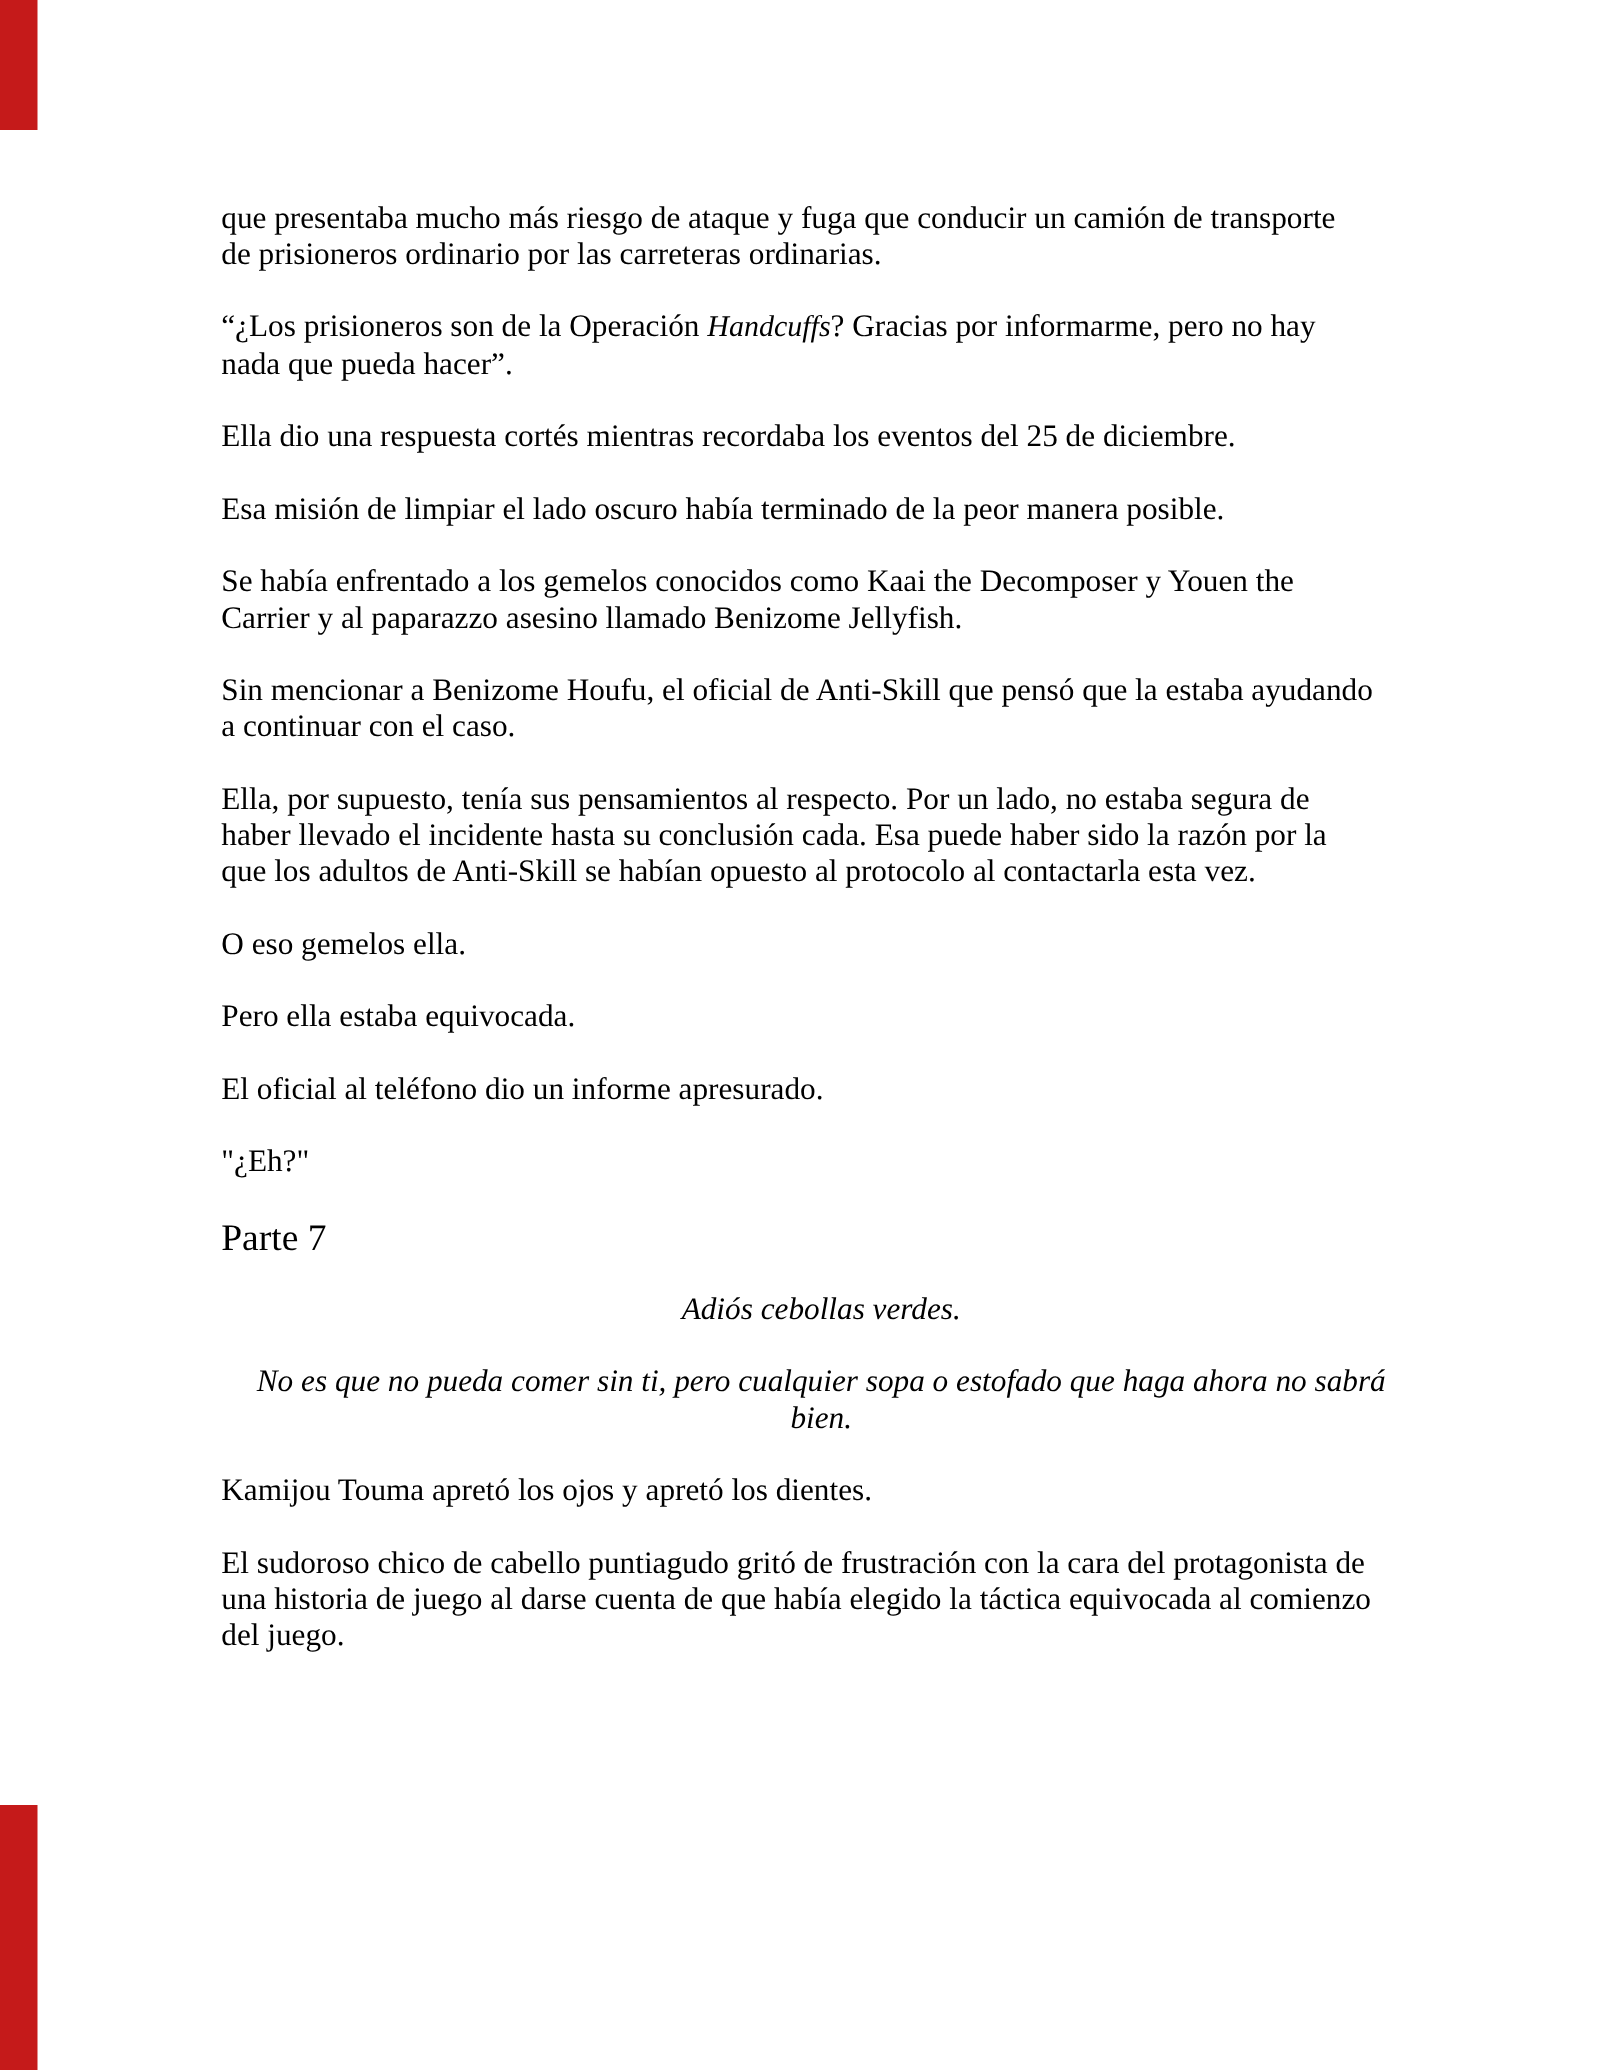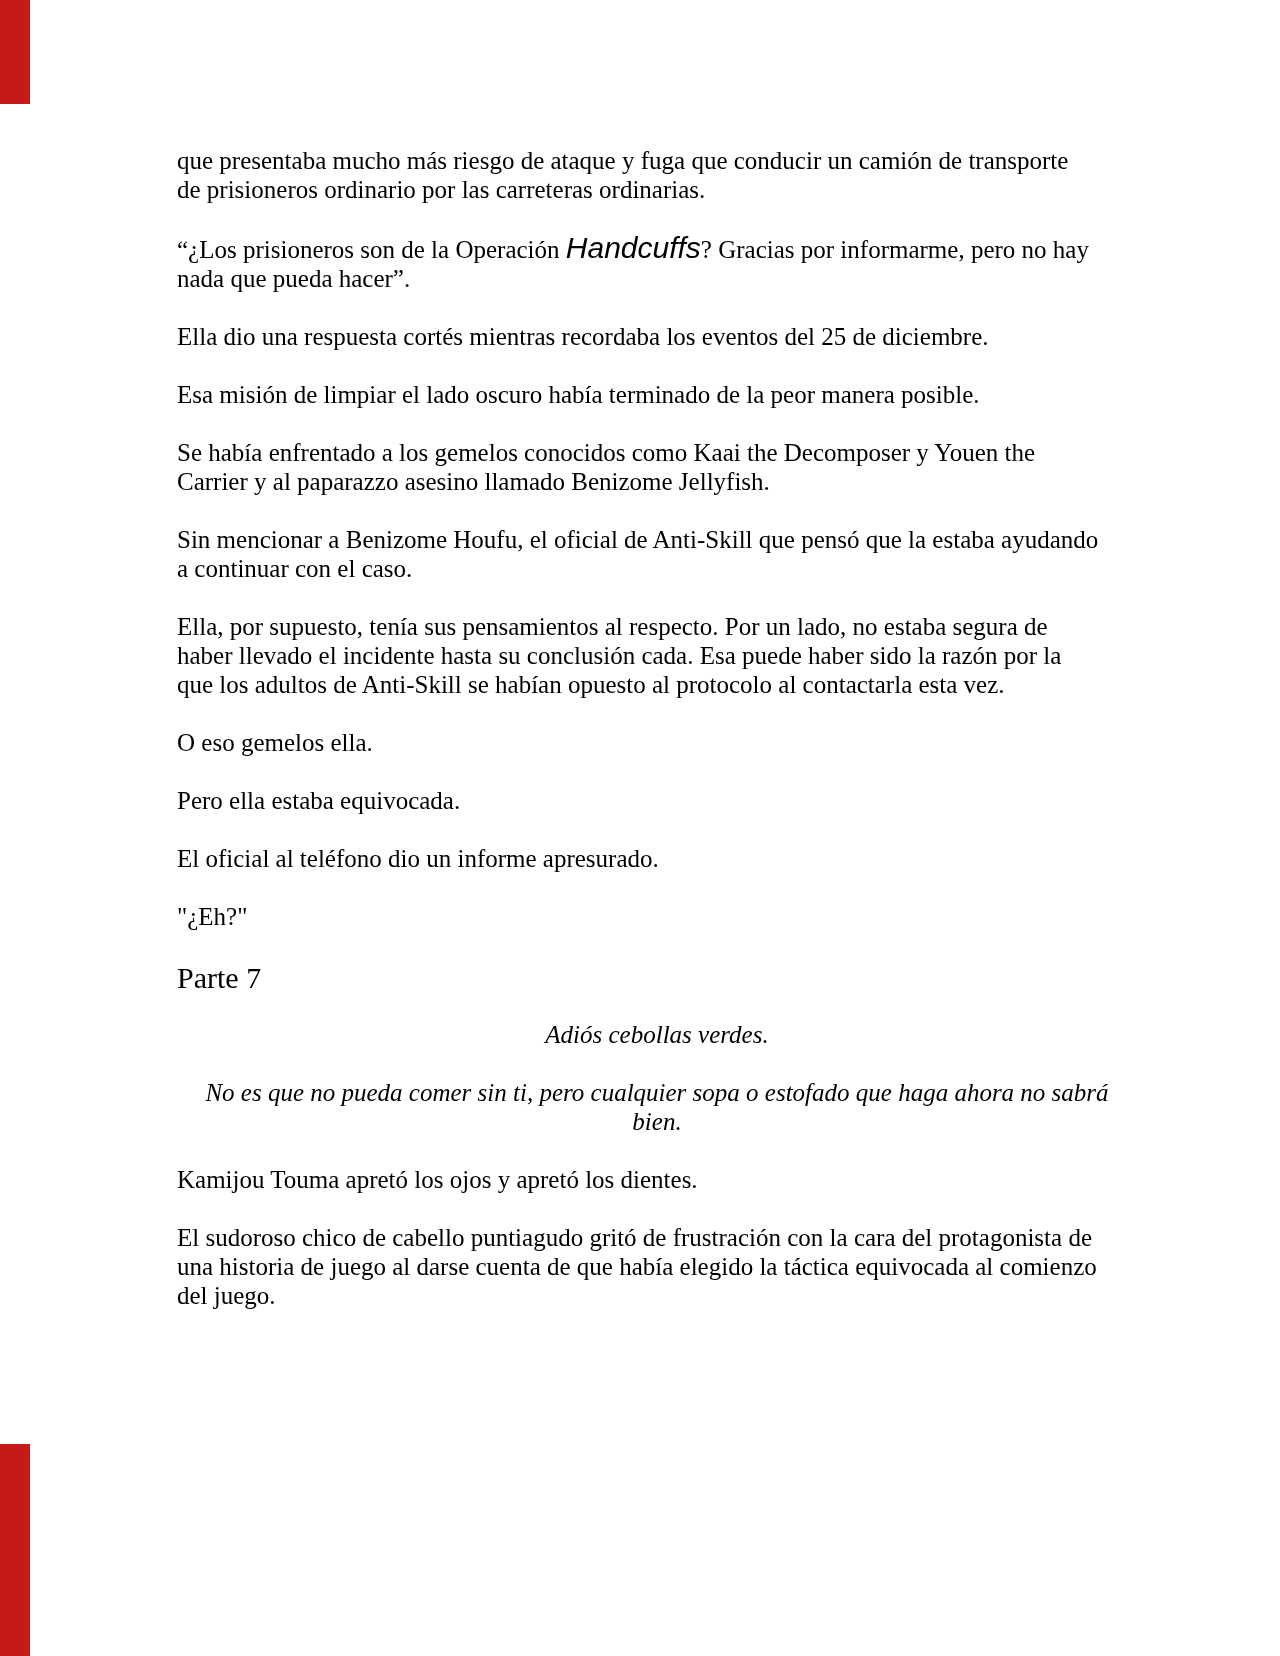--- a/index.html
+++ b/index.html
@@ -16,40 +16,40 @@
     position: absolute;
     left: 0;
     width: 30px;
     background: #c51a1a;
   }
   .edge-marker.top { top: 0; height: 104px; }
   .edge-marker.bottom { top: 1444px; height: 212px; }
   .content {
     position: absolute;
     left: 177px;
-    top: 146px;
+    top: 160px;
     width: 960px;
     font-size: 25px;
     line-height: 29px;
   }
   .content p {
     margin: 0 0 29px 0;
     white-space: pre-line;
   }
   .content p.italic { font-style: italic; text-align: center; }
   .content h2 {
     font-size: 30px;
     line-height: 36px;
     font-weight: normal;
     margin: 0 0 24px 0;
   }
   .term {
-    font-family: Liberation Sans, sans-serif;
+    font-family: Liberation Serif, serif;
     font-style: italic;
-    font-size: 30px;
+    font-size: 24px;
   }
 </style>
 </head>
 <body>
 
 <div class="edge-marker top"></div>
 <div class="edge-marker bottom"></div>
 
 <div class="content">
   <p>que presentaba mucho más riesgo de ataque y fuga que conducir un camión de transporte

